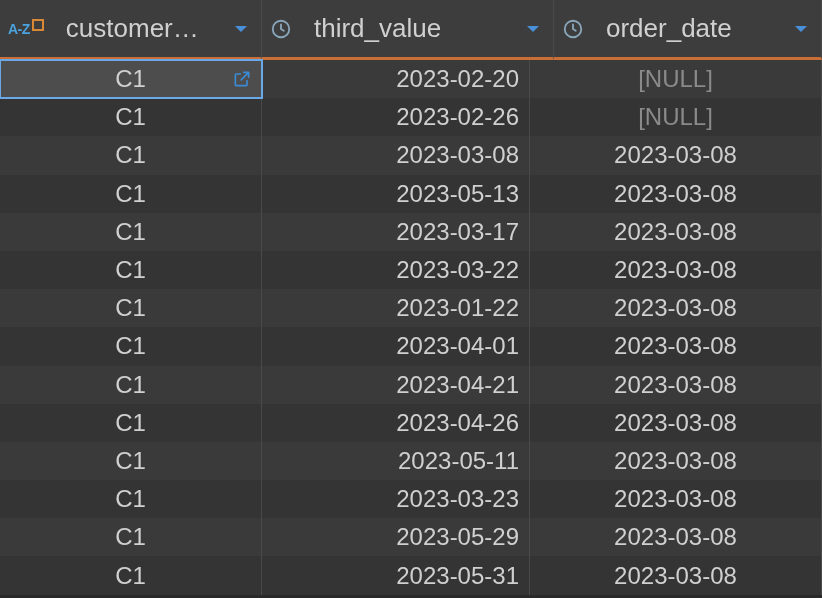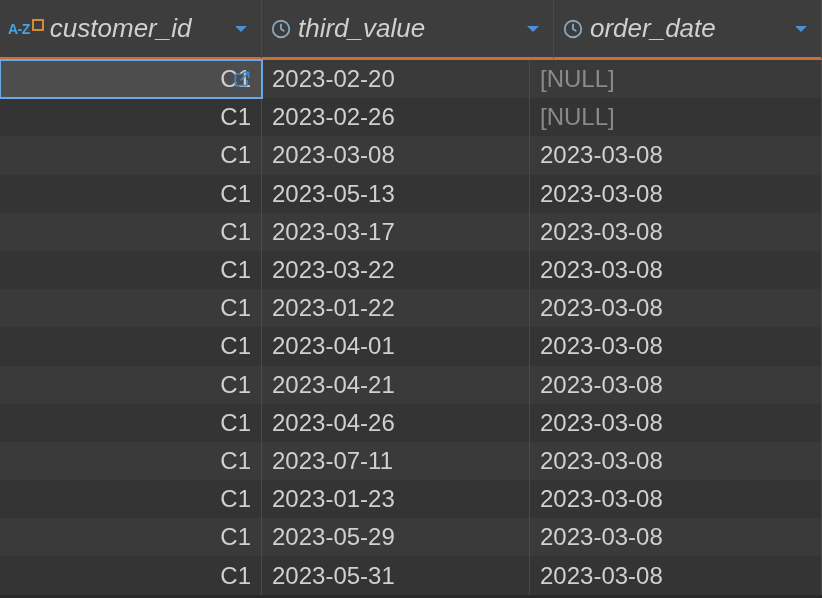--- a/index.html
+++ b/index.html
@@ -49,49 +49,48 @@
     align-items: center;
     padding: 0 10px;
     overflow: hidden;
     white-space: nowrap;
   }
   .col-0 { width: 262px; flex-shrink: 0; }
   .col-1 { width: 268px; flex-shrink: 0; }
   .col-2 { width: 292px; flex-shrink: 0; }
   .data-row.even { background: var(--row-alt1); }
   .data-row.odd  { background: var(--row-alt2); }
-  .data-row .col-0 { justify-content: flex-end; }
-  .data-row .col-1 { }
-  .data-row .col-2 { justify-content: flex-start; }
+  .data-row .col-0 { justify-content: center; }
+  .data-row .col-1 { justify-content: flex-end; }
+  .data-row .col-2 { justify-content: center; }
   .null { color: var(--text-muted); }
 
   
   .hcell {
     background: var(--header-bg);
     position: relative;
     display: flex;
     align-items: center;
     padding: 0 8px;
     border-right: 1px solid var(--border);
     border-bottom: 3px solid var(--header-underline);
-    gap: 6px;
+    gap: 22px;
   }
   .hcell .type-badge {
     display: flex;
     align-items: center;
     gap: 2px;
     flex-shrink: 0;
   }
   .hcell .col-name {
     flex: 1;
     color: var(--text);
     font-size: 26px;
     overflow: hidden;
     text-overflow: ellipsis;
-    font-style: italic;
   }
   .hcell .dropdown {
     flex-shrink: 0;
     width: 24px; height: 24px;
     display: flex; align-items: center; justify-content: center;
     cursor: pointer;
   }
   .az-text {
     color: var(--accent-blue);
     font-size: 14px;
@@ -290,32 +289,32 @@
         </div>
         <div class="cell col-2">
           <span class="cell-text">2023-03-08</span>
         </div>
       </div>
       <div class="row data-row even">
         <div class="cell col-0">
           <span class="cell-text">C1</span>
         </div>
         <div class="cell col-1">
-          <span class="cell-text">2023-07-11</span>
-        </div>
-        <div class="cell col-2">
-          <span class="cell-text">2023-03-08</span>
-        </div>
-      </div>
-      <div class="row data-row odd">
-        <div class="cell col-0">
-          <span class="cell-text">C1</span>
-        </div>
-        <div class="cell col-1">
-          <span class="cell-text">2023-01-23</span>
+          <span class="cell-text">2023-05-11</span>
+        </div>
+        <div class="cell col-2">
+          <span class="cell-text">2023-03-08</span>
+        </div>
+      </div>
+      <div class="row data-row odd">
+        <div class="cell col-0">
+          <span class="cell-text">C1</span>
+        </div>
+        <div class="cell col-1">
+          <span class="cell-text">2023-03-23</span>
         </div>
         <div class="cell col-2">
           <span class="cell-text">2023-03-08</span>
         </div>
       </div>
       <div class="row data-row even">
         <div class="cell col-0">
           <span class="cell-text">C1</span>
         </div>
         <div class="cell col-1">

